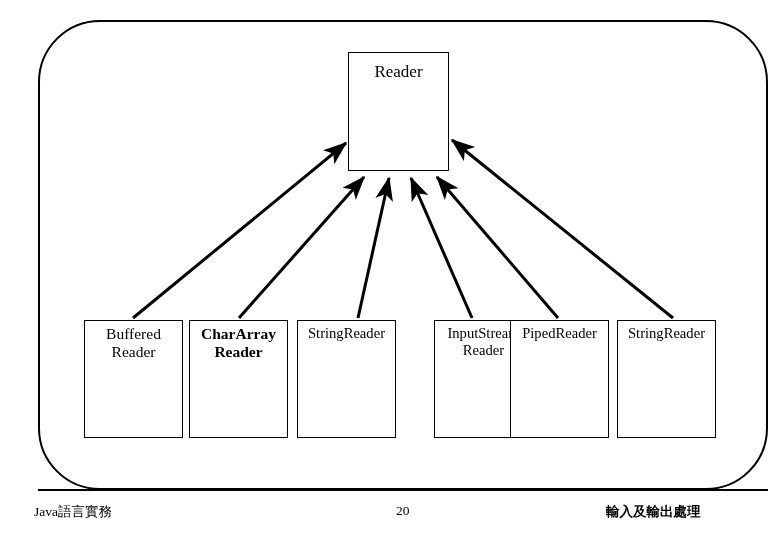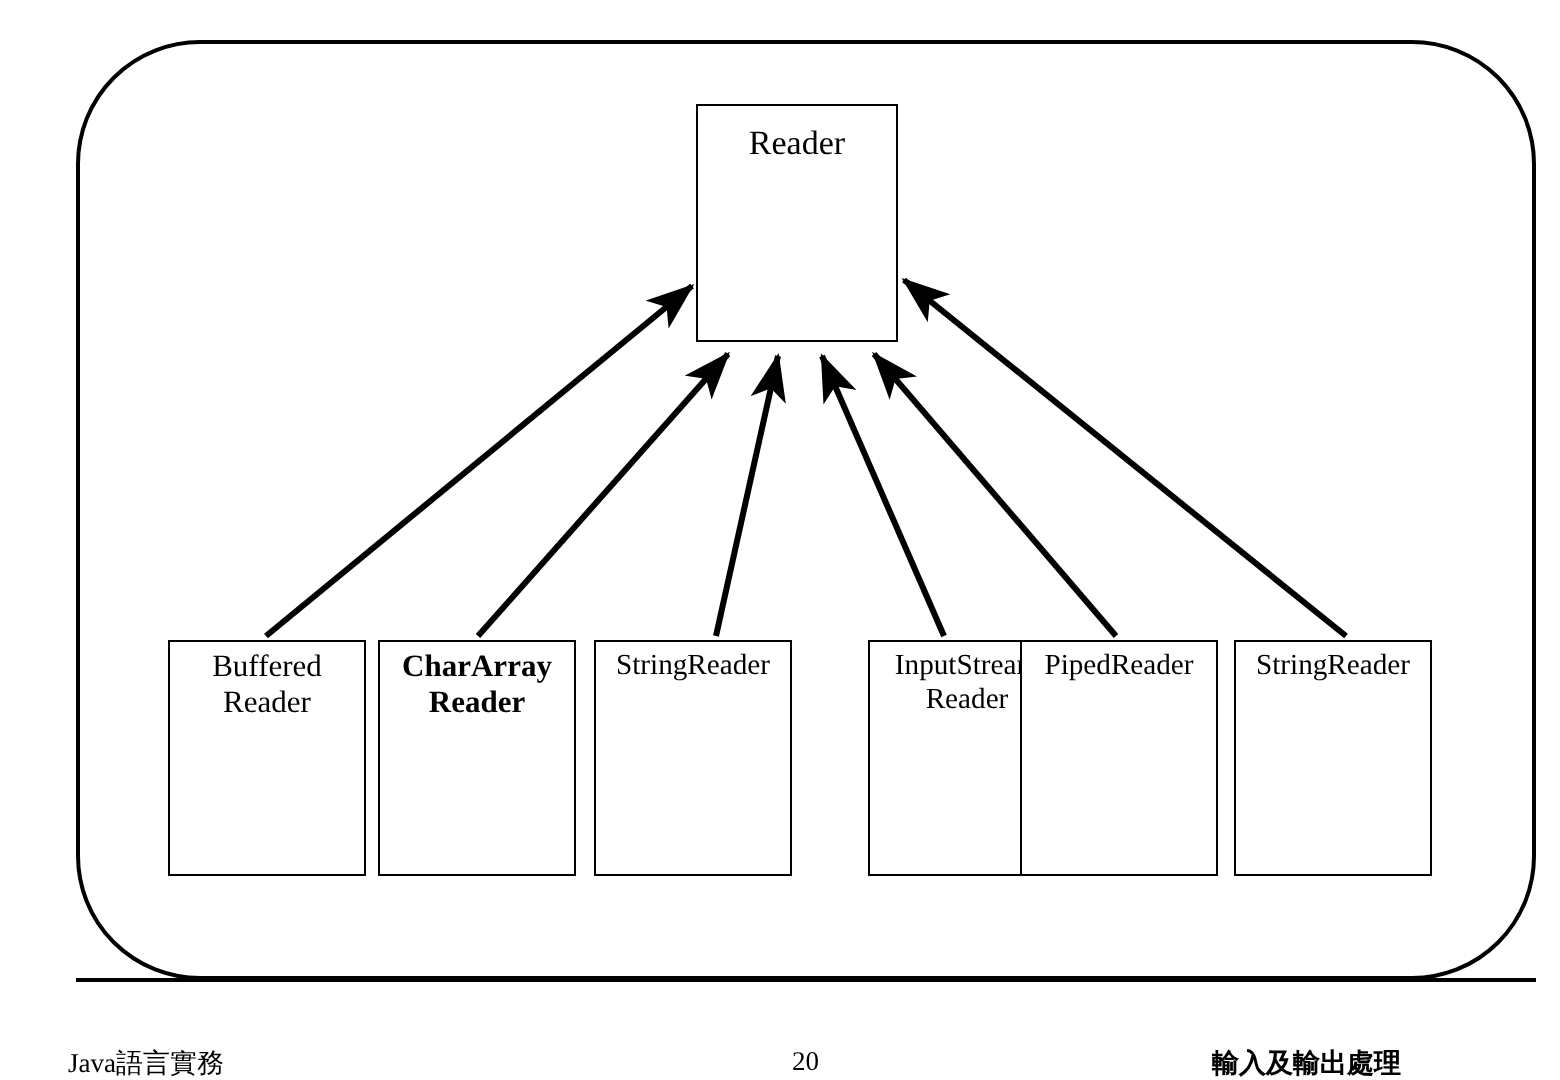--- a/index.html
+++ b/index.html
@@ -75,21 +75,20 @@
     width: 730px;
     height: 0;
     border-top: 2px solid #000000;
   }
   .footer-text {
     position: absolute;
     top: 503px;
     font-size: 13.5px;
     color: #000000;
     white-space: nowrap;
-    margin-top: 20px;
   }
   #footer-left  { left: 21px; }
   #footer-center{ left: 383px; }
   #footer-right { left: 593px; font-weight: bold; }
 </style>
 </head>
 <body>
 
 <div id="slide">
 

